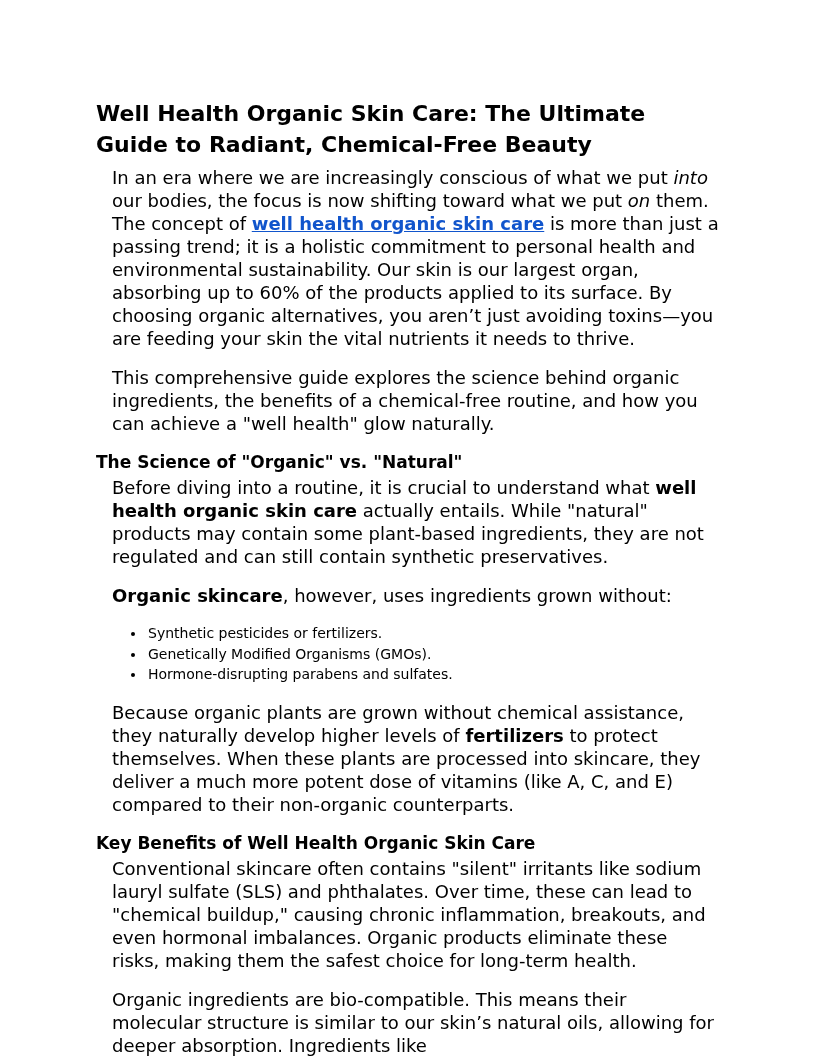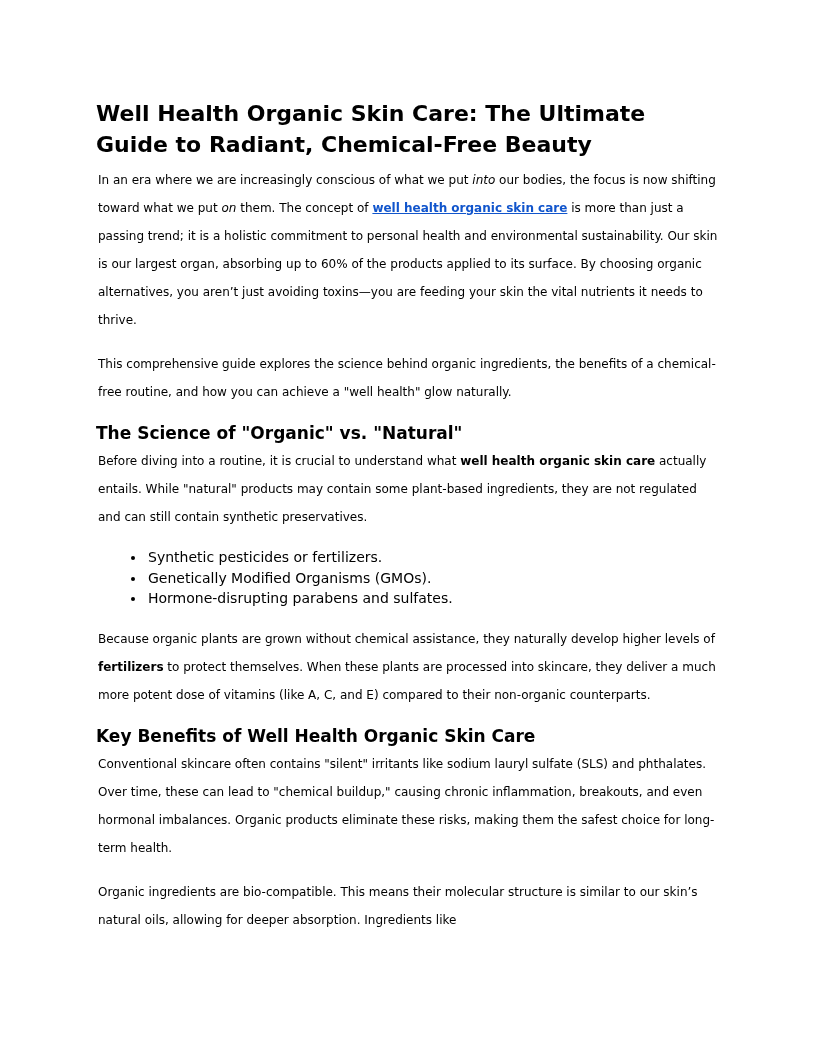--- a/index.html
+++ b/index.html
@@ -32,23 +32,23 @@
     margin: 15px 0 2px 0;
   }
   .content h3 {
     font-size: 14px;
     line-height: 20px;
     font-weight: bold;
     margin: 15px 0 2px 0;
   }
   .content h2 + h3 { margin-top: 0; }
   .content p {
-    font-size: 12px;
-    line-height: 28px;
-    margin: 0 0 16px 2px;
+    font-size: 18px;
+    line-height: 23px;
+    margin: 0 0 16px 16px;
   }
   .content ul {
     font-size: 14px;
     line-height: 20.5px;
     margin: 0 0 16px 0;
     padding: 0 0 0 50px;
     list-style-type: disc;
   }
   .content li { padding-left: 2px; }
   .content em { font-style: italic; }
@@ -62,20 +62,21 @@
 </head>
 <body>
 
 <div class="page" style="background: rgb(255, 255, 255); color: rgb(0, 0, 0);">
   <div class="content" id="doc-content">
       <h1>Well Health Organic Skin Care: The Ultimate Guide to Radiant, Chemical-Free Beauty</h1>
       <p>In an era where we are increasingly conscious of what we put <em>into</em> our bodies, the focus is now shifting toward what we put <em>on</em> them. The concept of <a href="#" class="doc-link">well health organic skin care</a> is more than just a passing trend; it is a holistic commitment to personal health and environmental sustainability. Our skin is our largest organ, absorbing up to 60% of the products applied to its surface. By choosing organic alternatives, you aren’t just avoiding toxins—you are feeding your skin the vital nutrients it needs to thrive.</p>
       <p>This comprehensive guide explores the science behind organic ingredients, the benefits of a chemical-free routine, and how you can achieve a "well health" glow naturally.</p>
       <h2>The Science of "Organic" vs. "Natural"</h2>
       <p>Before diving into a routine, it is crucial to understand what <strong>well health organic skin care</strong> actually entails. While "natural" products may contain some plant-based ingredients, they are not regulated and can still contain synthetic preservatives.</p>
+      <p><strong>Organic skincare</strong>, however, uses ingredients grown without:</p>
       <ul>
         <li>Synthetic pesticides or fertilizers.</li>
         <li>Genetically Modified Organisms (GMOs).</li>
         <li>Hormone-disrupting parabens and sulfates.</li>
       </ul>
       <p>Because organic plants are grown without chemical assistance, they naturally develop higher levels of <strong>fertilizers</strong> to protect themselves. When these plants are processed into skincare, they deliver a much more potent dose of vitamins (like A, C, and E) compared to their non-organic counterparts.</p>
       <h2>Key Benefits of Well Health Organic Skin Care</h2>
       <p>Conventional skincare often contains "silent" irritants like sodium lauryl sulfate (SLS) and phthalates. Over time, these can lead to "chemical buildup," causing chronic inflammation, breakouts, and even hormonal imbalances. Organic products eliminate these risks, making them the safest choice for long-term health.</p>
       <p>Organic ingredients are bio-compatible. This means their molecular structure is similar to our skin’s natural oils, allowing for deeper absorption. Ingredients like</p>
     </div>

